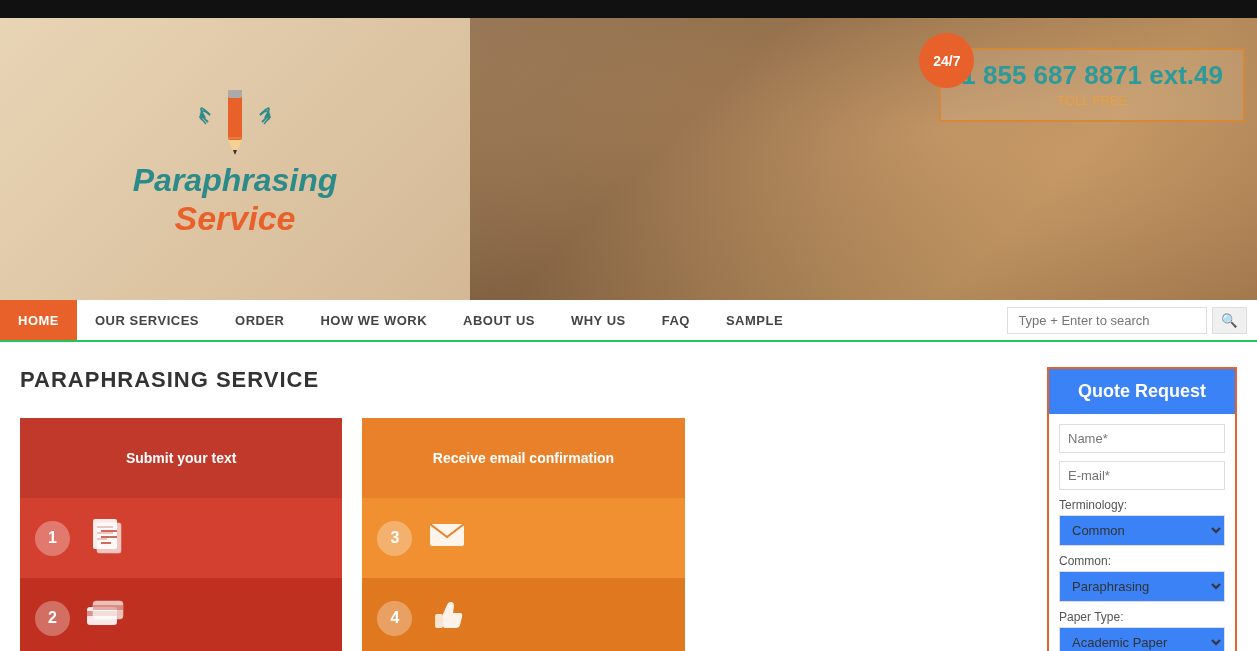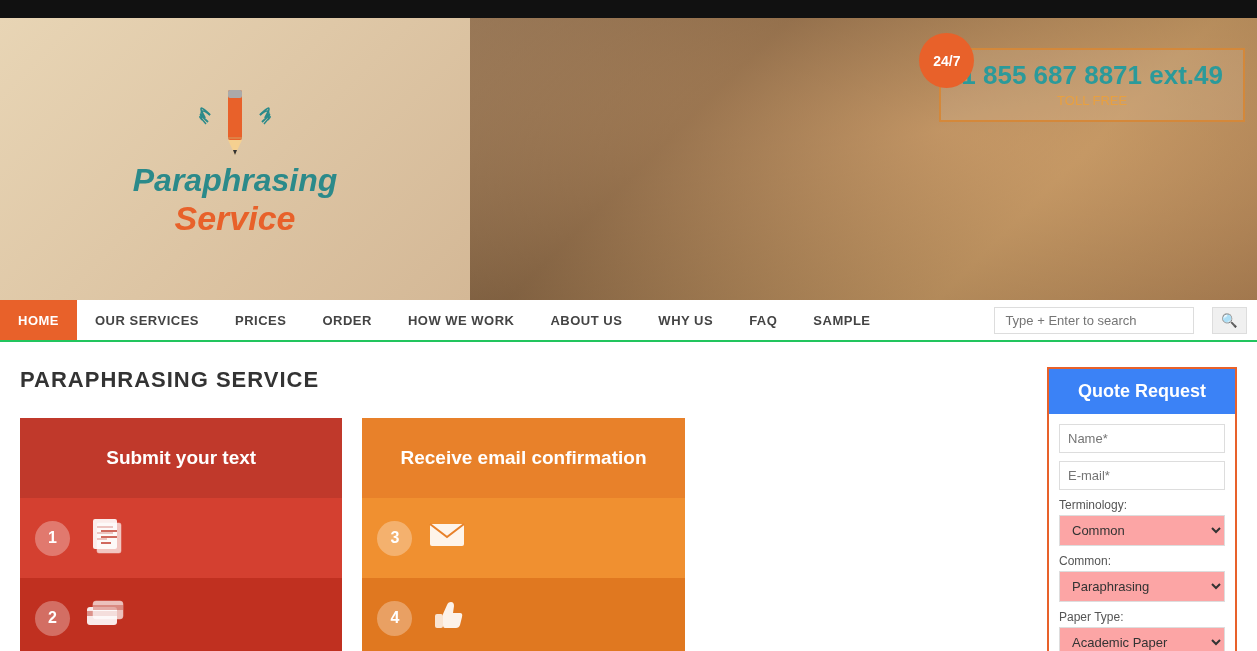--- a/index.html
+++ b/index.html
@@ -152,21 +152,21 @@
     .nav-item.active {
       background: #e8612a;
       color: white;
     }
 
     .nav-search {
       margin-left: auto;
       display: flex;
       align-items: center;
       padding: 0 10px;
-      gap: 18px;
+      gap: 5px;
     }
 
     .nav-search input {
       border: 1px solid #ddd;
       padding: 5px 10px;
       font-size: 13px;
       color: #999;
       width: 200px;
       outline: none;
     }
@@ -218,21 +218,21 @@
       justify-content: center;
       min-height: 80px;
       margin-bottom: 0;
     }
 
     .step-header.red { background: #c0392b; }
     .step-header.orange { background: #e8812a; }
 
     .step-header-text {
       color: white;
-      font-size: 19px;
+      font-size: 14px;
       font-weight: bold;
       text-align: center;
       line-height: 1.3;
     }
 
     
     .step-row {
       display: flex;
       align-items: center;
       padding: 15px;
@@ -296,21 +296,21 @@
       padding: 6px 8px;
       border: 1px solid #ddd;
       font-size: 13px;
       margin-bottom: 8px;
       outline: none;
       color: #333;
     }
 
     .quote-form select {
       appearance: auto;
-      background: #fca5a5;
+      background: #3b82f6;
     }
 
     .form-label {
       font-size: 12px;
       color: #555;
       margin-bottom: 3px;
       display: block;
     }
   </style>
 </head>
@@ -349,21 +349,20 @@
         <span class="phone-number">1 855 687 8871 ext.49</span>
         <span class="toll-free">TOLL FREE</span>
       </div>
     </div>
   </div>
 </div>
 
 <nav class="nav">
   <a class="nav-item active">HOME</a>
   <a class="nav-item">OUR SERVICES</a>
-  <a class="nav-item">PRICES</a>
   <a class="nav-item">ORDER</a>
   <a class="nav-item">HOW WE WORK</a>
   <a class="nav-item">ABOUT US</a>
   <a class="nav-item">WHY US</a>
   <a class="nav-item">FAQ</a>
   <a class="nav-item">SAMPLE</a>
 
   <div class="nav-search">
     <input type="text" placeholder="Type + Enter to search" style="">
     <button class="search-btn">

